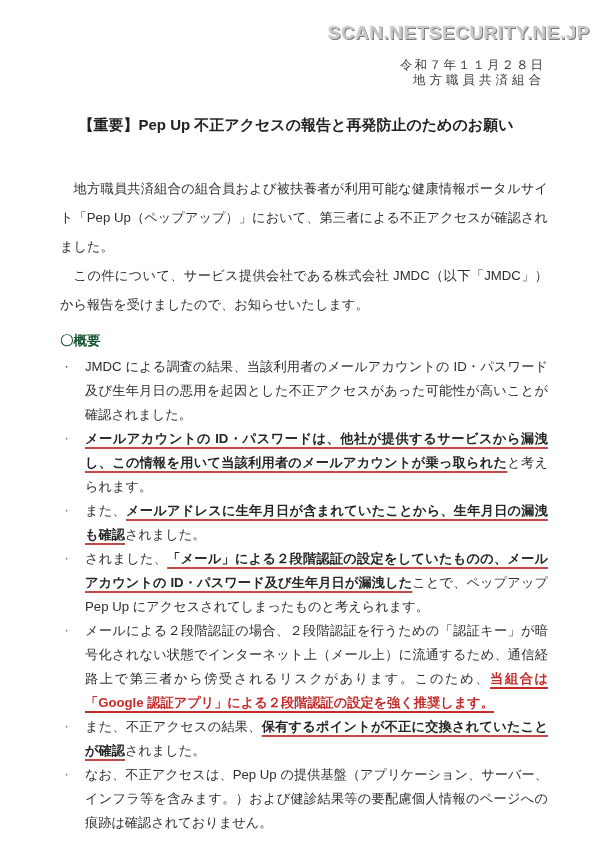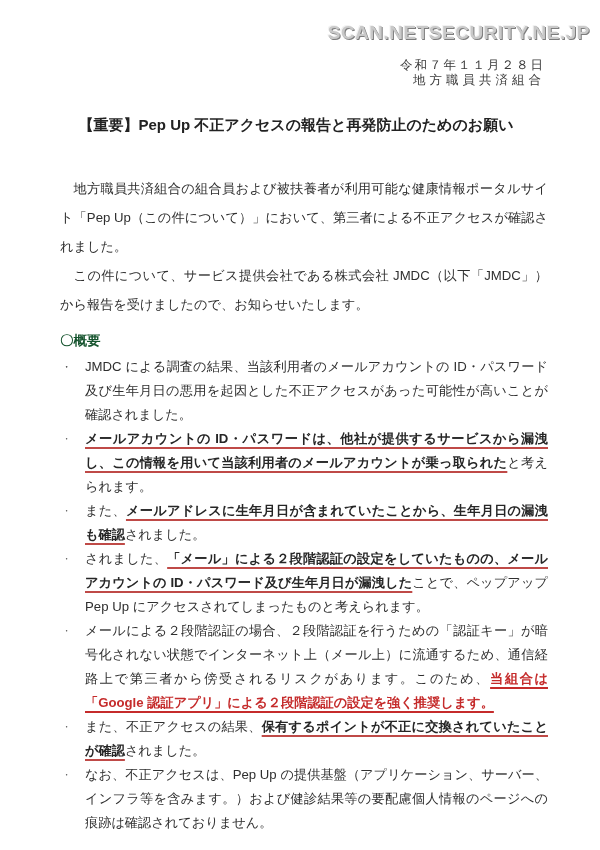--- a/index.html
+++ b/index.html
@@ -105,21 +105,21 @@
 
   <div class="header-block">
     <div class="doc-date">令和７年１１月２８日</div>
     <div class="doc-org">地方職員共済組合</div>
   </div>
 
   <h1 class="doc-title">【重要】Pep Up 不正アクセスの報告と再発防止のためのお願い</h1>
 
   <div class="content">
     <div class="intro" id="intro-paragraphs">
-        <p class="body-para">　地方職員共済組合の組合員および被扶養者が利用可能な健康情報ポータルサイト「Pep Up（この件について）」において、第三者による不正アクセスが確認されました。</p>
+        <p class="body-para">　地方職員共済組合の組合員および被扶養者が利用可能な健康情報ポータルサイト「Pep Up（ペップアップ）」において、第三者による不正アクセスが確認されました。</p>
         <p class="body-para">　この件について、サービス提供会社である株式会社 JMDC（以下「JMDC」）から報告を受けましたので、お知らせいたします。</p>
       </div>
 
     <h2 class="section-heading">〇概要</h2>
 
     <ul class="bullet-list" id="bullet-list">
         <li class="bullet-item"><span class="bullet-marker">・</span></li>
         <li class="bullet-item"><span class="bullet-marker">・</span><span class="seg-normal">JMDC による調査の結果、当該利用者のメールアカウントの ID・パスワード及び生年月日の悪用を起因とした不正アクセスがあった可能性が高いことが確認されました。</span></li>
         <li class="bullet-item"><span class="bullet-marker">・</span><span class="seg-bold-underline">メールアカウントの ID・パスワードは、他社が提供するサービスから漏洩し、この情報を用いて当該利用者のメールアカウントが乗っ取られた</span><span class="seg-normal">と考えられます。</span></li>
         <li class="bullet-item"><span class="bullet-marker">・</span><span class="seg-normal">また、</span><span class="seg-bold-underline">メールアドレスに生年月日が含まれていたことから、生年月日の漏洩も確認</span><span class="seg-normal">されました。</span></li>

